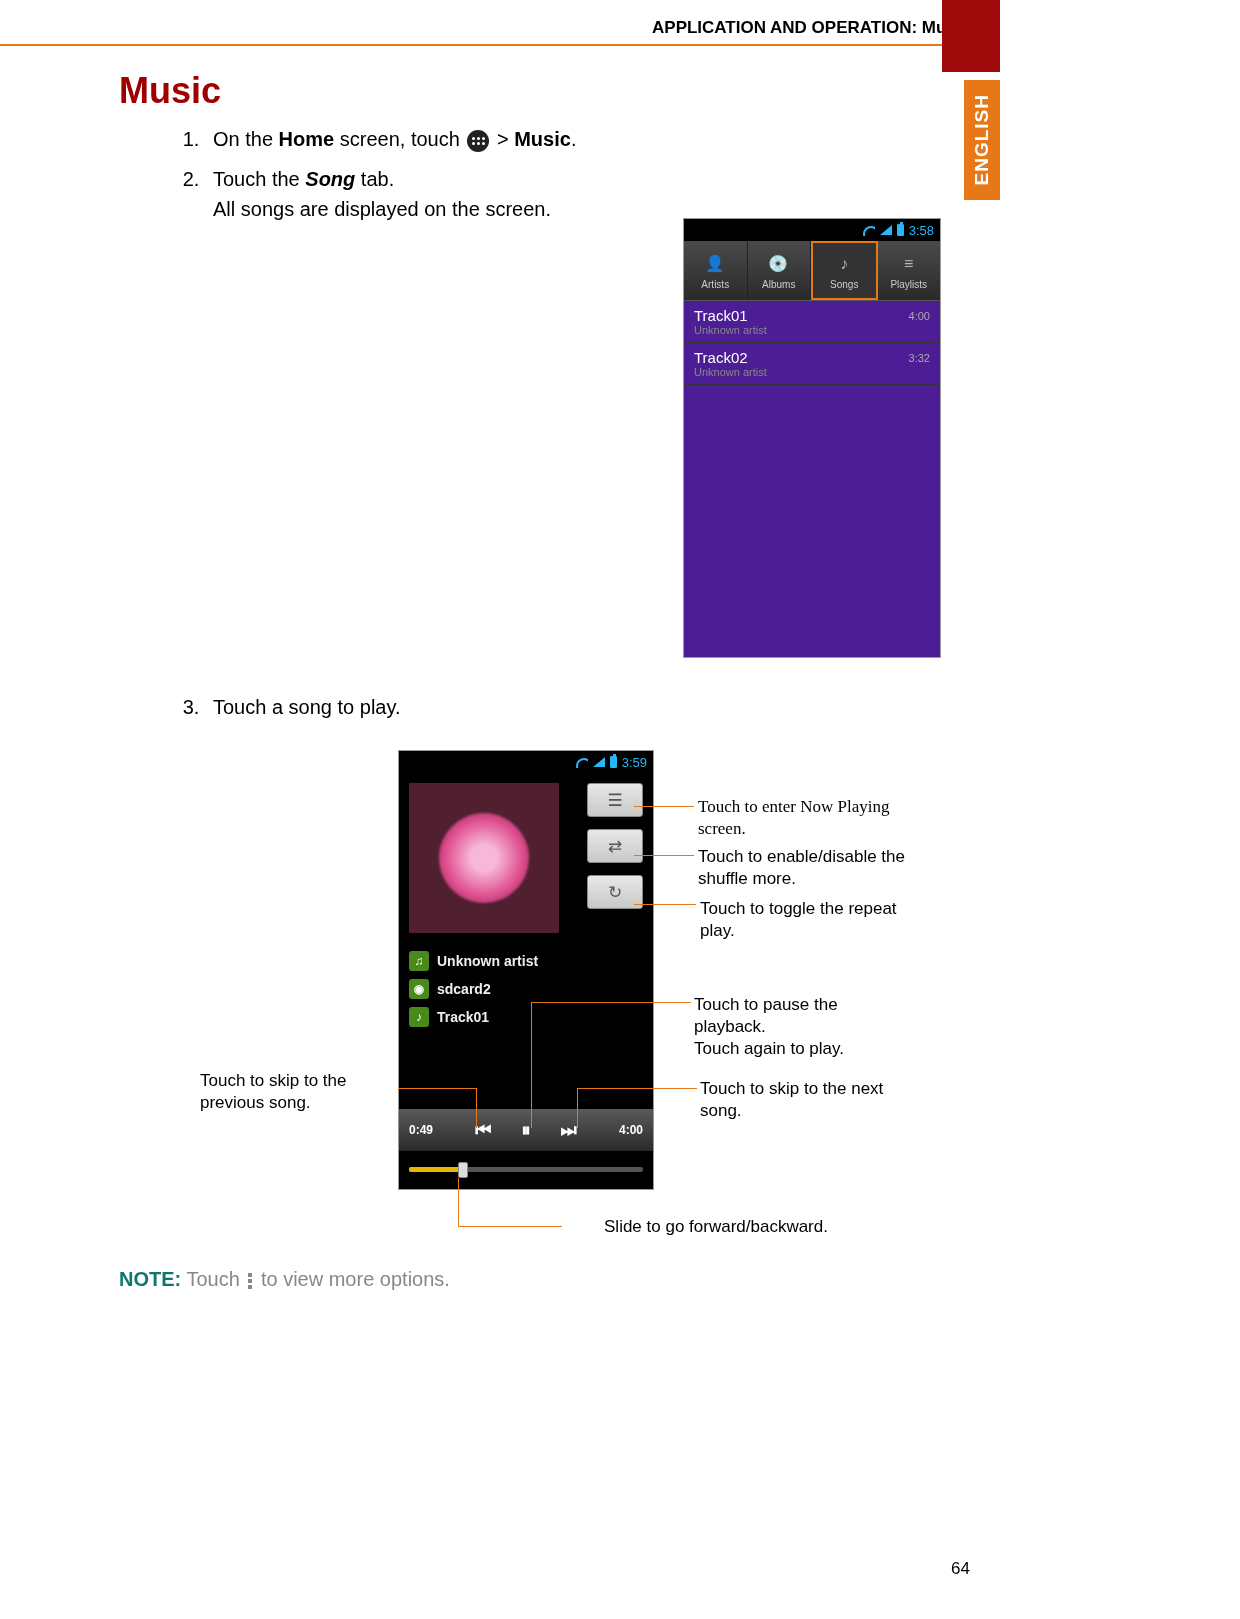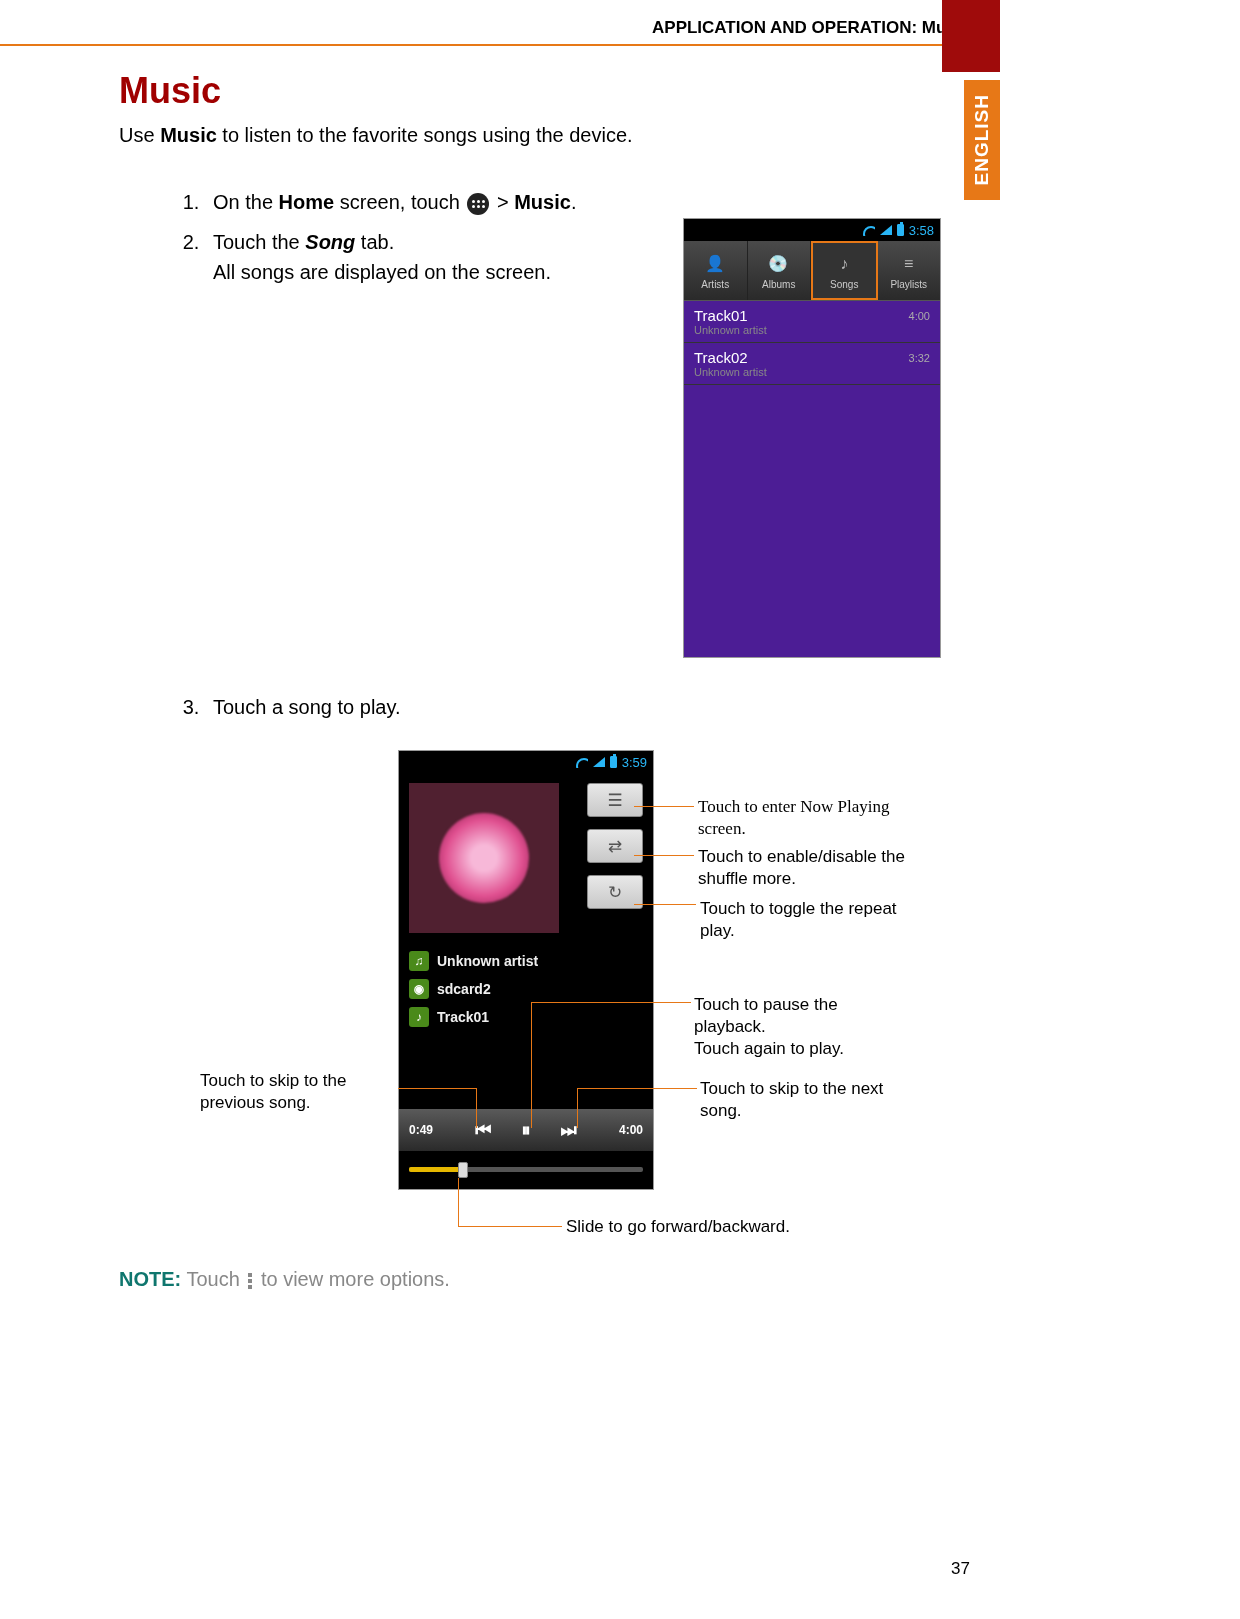--- a/index.html
+++ b/index.html
@@ -179,23 +179,20 @@
 
 <div class="header-text">APPLICATION AND OPERATION: Music</div>
 <div class="header-rule"></div>
 <div class="red-block"></div>
 <div class="english-tab">
     <span>ENGLISH</span>
   </div>
 
 <div class="content">
   <h1 class="title">Music</h1>
-  <p class="intro">
-    <span>Use </span><b>Music</b><span> to listen to the favorite songs using the device.</span>
-  </p>
   <ol class="steps">
     <li>
       <span>On the </span><b>Home</b><span> screen, touch </span>
       <span class="apps-icon">
           <span class="apps-grid">
             <span class="d"></span>
             <span class="d"></span>
             <span class="d"></span>
             <span class="d"></span>
             <span class="d"></span>
@@ -331,25 +328,25 @@
 
 <div class="callout" style="top:1078px;left:700px;width:200px;">Touch to skip to the next song.</div>
 <div class="clline" style="top:1128px;left:577px;width:1px;height:-38px;"></div>
 <div class="clline" style="top:1088px;left:577px;width:120px;height:1px;"></div>
 <div class="clline" style="top:1088px;left:577px;width:1px;height:40px;"></div>
 
 <div class="callout" style="top:1070px;left:200px;width:195px;text-align:left;">Touch to skip to the previous song.</div>
 <div class="clline" style="top:1088px;left:398px;width:78px;height:1px;"></div>
 <div class="clline" style="top:1088px;left:476px;width:1px;height:40px;"></div>
 
-<div class="callout" style="top:1216px;left:566px;width:300px;">Slide to go forward/backward.</div>
+<div class="callout" style="top:1216px;left:566px;width:300px;text-align:center;">Slide to go forward/backward.</div>
 <div class="clline" style="top:1178px;left:458px;width:1px;height:48px;"></div>
 <div class="clline" style="top:1226px;left:458px;width:104px;height:1px;"></div>
 
 <div class="note">
   <span class="nlabel">NOTE:</span><span> Touch </span><span class="menu-icon">
       <i></i>
       <i></i>
       <i></i>
     </span><span> to view more options.</span>
 </div>
 
-<div class="pagenum">37</div>
+<div class="pagenum">64</div>
 
 </body></html>

